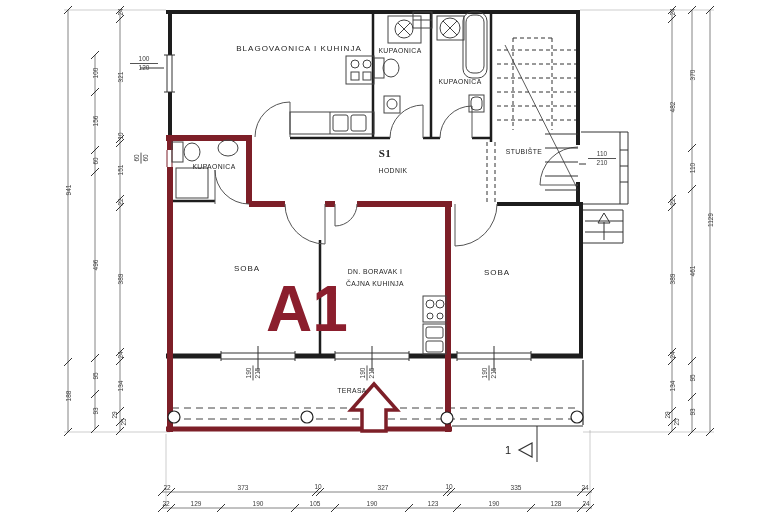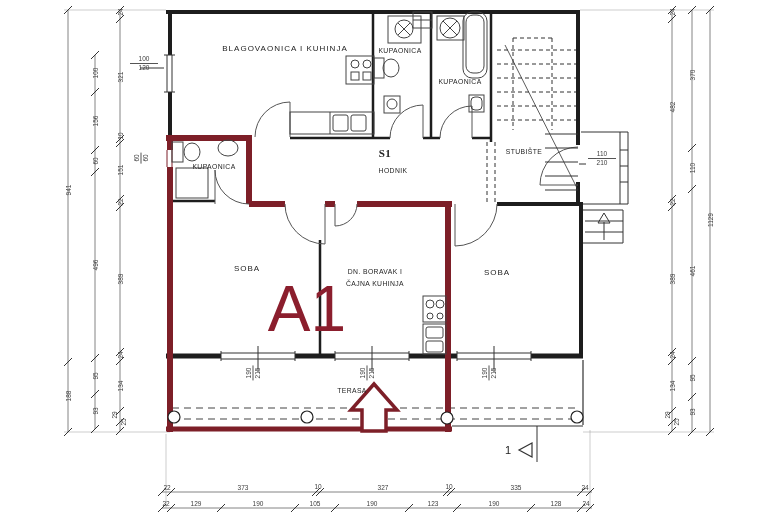--- a/index.html
+++ b/index.html
@@ -4,21 +4,21 @@
 <style>
   html,body{margin:0;padding:0;background:#ffffff;}
   #plan{position:relative;width:768px;height:512px;background:#ffffff;overflow:hidden;
         font-family:"Liberation Sans", sans-serif;}
   #plan svg{position:absolute;left:0;top:0;}
   .rlabel{position:absolute;font-size:8px;color:#222;letter-spacing:1px;text-align:center;
           transform:translate(-50%,-50%);white-space:nowrap;}
   .rlabel.small{font-size:6.8px;letter-spacing:.4px;}
   .rlabel.bold{font-size:11px;font-weight:bold;letter-spacing:.5px;font-family:Liberation Serif, serif;}
   .rlabel.onwhite{background:#fff;padding:0 2px;}
-  .unit-big{position:absolute;font-size:64px;font-weight:normal;color:#8B1E2D;
+  .unit-big{position:absolute;font-size:64px;font-weight:bold;color:#8B1E2D;
             transform:translate(-50%,-50%);letter-spacing:0px;}
   .dim{position:absolute;font-size:6.5px;color:#3c3c3c;transform:translate(-50%,-50%);
        white-space:nowrap;}
   .dim.v{transform:translate(-50%,-50%) rotate(-90deg);}
   .winlabel{position:absolute;font-size:6.5px;color:#3c3c3c;text-align:center;line-height:8px;}
   .winlabel .top{display:block;border-bottom:1px solid #555;padding:0 2px;}
   .winlabel .bot{display:block;padding:0 2px;}
   .winlabel.v{transform:translate(-50%,-50%) rotate(-90deg);}
   .marker{position:absolute;font-size:11px;color:#222;transform:translate(-50%,-50%);}
 </style>
@@ -178,21 +178,21 @@
           <rect x="426" y="327" width="17" height="11" rx="2"></rect>
           <rect x="426" y="341" width="17" height="11" rx="2"></rect>
         </g>
     <g>
           <rect x="413" y="12" width="19" height="16"></rect>
           <path d="M413,20 H432"></path>
         </g>
   </g>
 </svg>
 
-<div class="rlabel" style="left:285px;top:48px;">BLAGOVAONICA I KUHINJA</div>
+<div class="rlabel" style="left:299px;top:48px;">BLAGOVAONICA I KUHINJA</div>
 <div class="rlabel small" style="left:400px;top:50px;">KUPAONICA</div>
 <div class="rlabel small" style="left:460px;top:81px;">KUPAONICA</div>
 <div class="rlabel small onwhite" style="left:524px;top:151px;">STUBIŠTE</div>
 <div class="rlabel bold" style="left:385px;top:153px;">S1</div>
 <div class="rlabel small" style="left:393px;top:170px;">HODNIK</div>
 <div class="rlabel small" style="left:214px;top:166px;">KUPAONICA</div>
 <div class="rlabel" style="left:247px;top:268px;">SOBA</div>
 <div class="rlabel small" style="left:375px;top:271px;">DN. BORAVAK I</div>
 <div class="rlabel small" style="left:375px;top:283px;">ČAJNA KUHINJA</div>
 <div class="rlabel" style="left:497px;top:272px;">SOBA</div>

